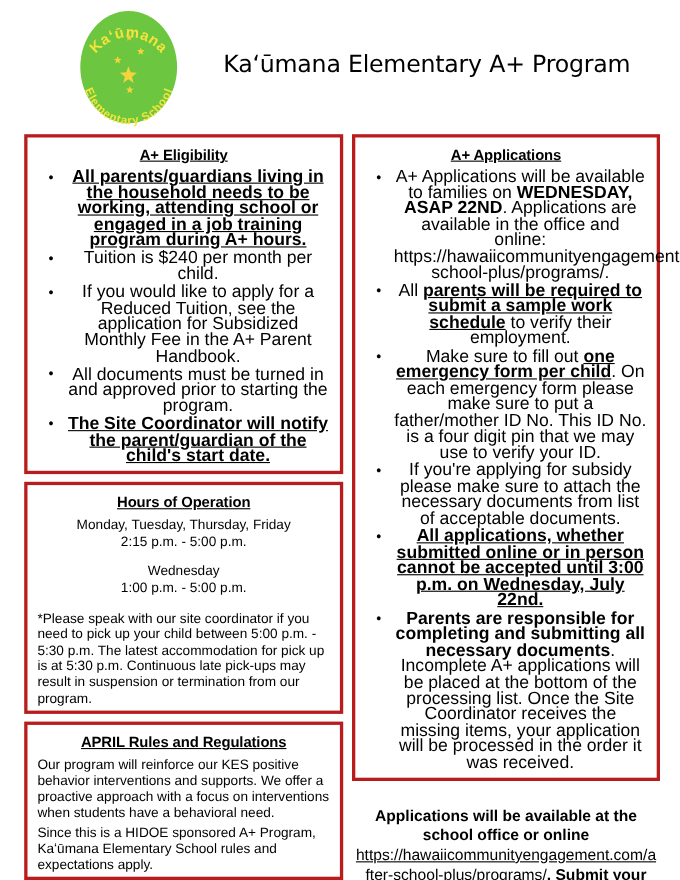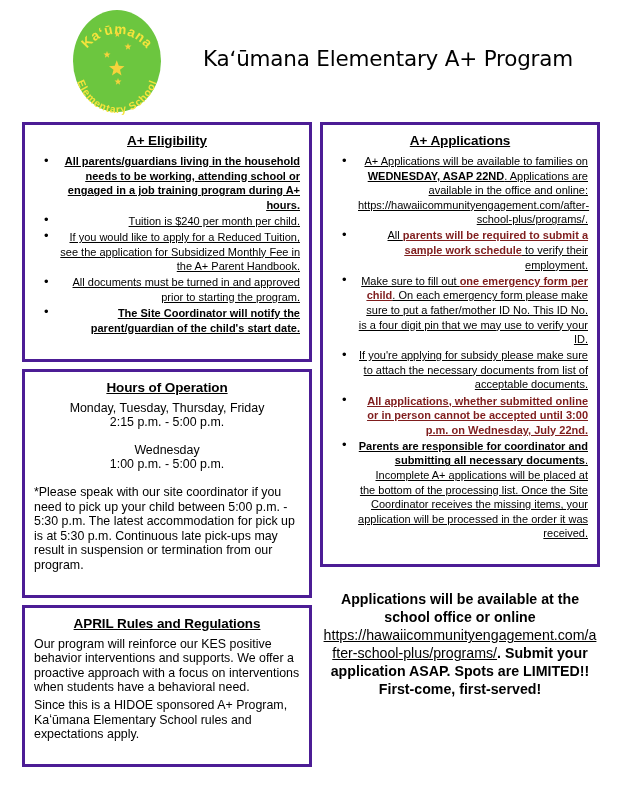--- a/index.html
+++ b/index.html
@@ -49,62 +49,61 @@
   .columns {
     display: flex;
     gap: 8px;
     padding: 0 18px 0 22px;
     box-sizing: border-box;
   }
   .col-left  { width: 290px; flex: 0 0 290px; }
   .col-right { width: 280px; flex: 0 0 280px; }
 
   .panel {
-    border: 3px solid #4c1d95;
+    border: 3px solid #b91c1c;
     background: #ffffff;
     box-sizing: border-box;
-    padding: 7px 9px 22px 9px;
+    padding: 7px 9px 4px 9px;
     margin-bottom: 7px;
   }
   .panel-title {
     text-align: center;
     font-weight: bold;
     font-size: 13.5px;
     text-decoration: underline;
     margin: 1px 0 6px 0;
     letter-spacing: -0.1px;
   }
 
   ul.bullets {
     margin: 0;
     padding: 0 0 0 26px;
     list-style: none;
   }
   ul.bullets > li {
     position: relative;
-    font-size: 11px;
+    font-size: 16px;
     line-height: 14.6px;
     margin-bottom: 1.5px;
-    text-align: right;
-    text-decoration: underline;
+    text-align: center;
   }
   ul.bullets > li::before {
     content: "\2022";
     position: absolute;
     left: -16px;
     top: -0.5px;
     font-size: 13px;
   }
 
   .u-bold-underline {
     font-weight: bold;
     text-decoration: underline;
   }
   .red-underline {
-    color: #7f1d1d;
+    color: #000000;
     font-weight: bold;
     text-decoration: underline;
   }
   .bold { font-weight: bold; }
 
   p.para {
     margin: 0 0 0 0;
     font-size: 12.4px;
     line-height: 14.6px;
   }
@@ -230,21 +229,21 @@
 
         <li>
           <span>If you're applying for subsidy please make sure to attach the necessary documents from list of acceptable documents.</span>
         </li>
 
         <li>
           <span class="red-underline">All applications, whether submitted online or in person cannot be accepted until 3:00 p.m. on Wednesday, July 22nd.</span>
         </li>
 
         <li>
-          <span class="bold">Parents are responsible for coordinator and submitting all necessary documents</span><span>. Incomplete A+ applications will be placed at the bottom of the processing list. Once the Site Coordinator receives the missing items, your application will be processed in the order it was received.</span>
+          <span class="bold">Parents are responsible for completing and submitting all necessary documents</span><span>. Incomplete A+ applications will be placed at the bottom of the processing list. Once the Site Coordinator receives the missing items, your application will be processed in the order it was received.</span>
         </li>
 
       </ul>
     </div>
 
     <div class="footer-block">
       <span>Applications will be available at the</span><br>
       <span>school office or online</span><br>
       <a class="footer-link" href="#">https://hawaiicommunityengagement.com/after-school-plus/programs/</a><span>. Submit your application ASAP. Spots are LIMITED!! First-come, first-served!</span>
     </div>

